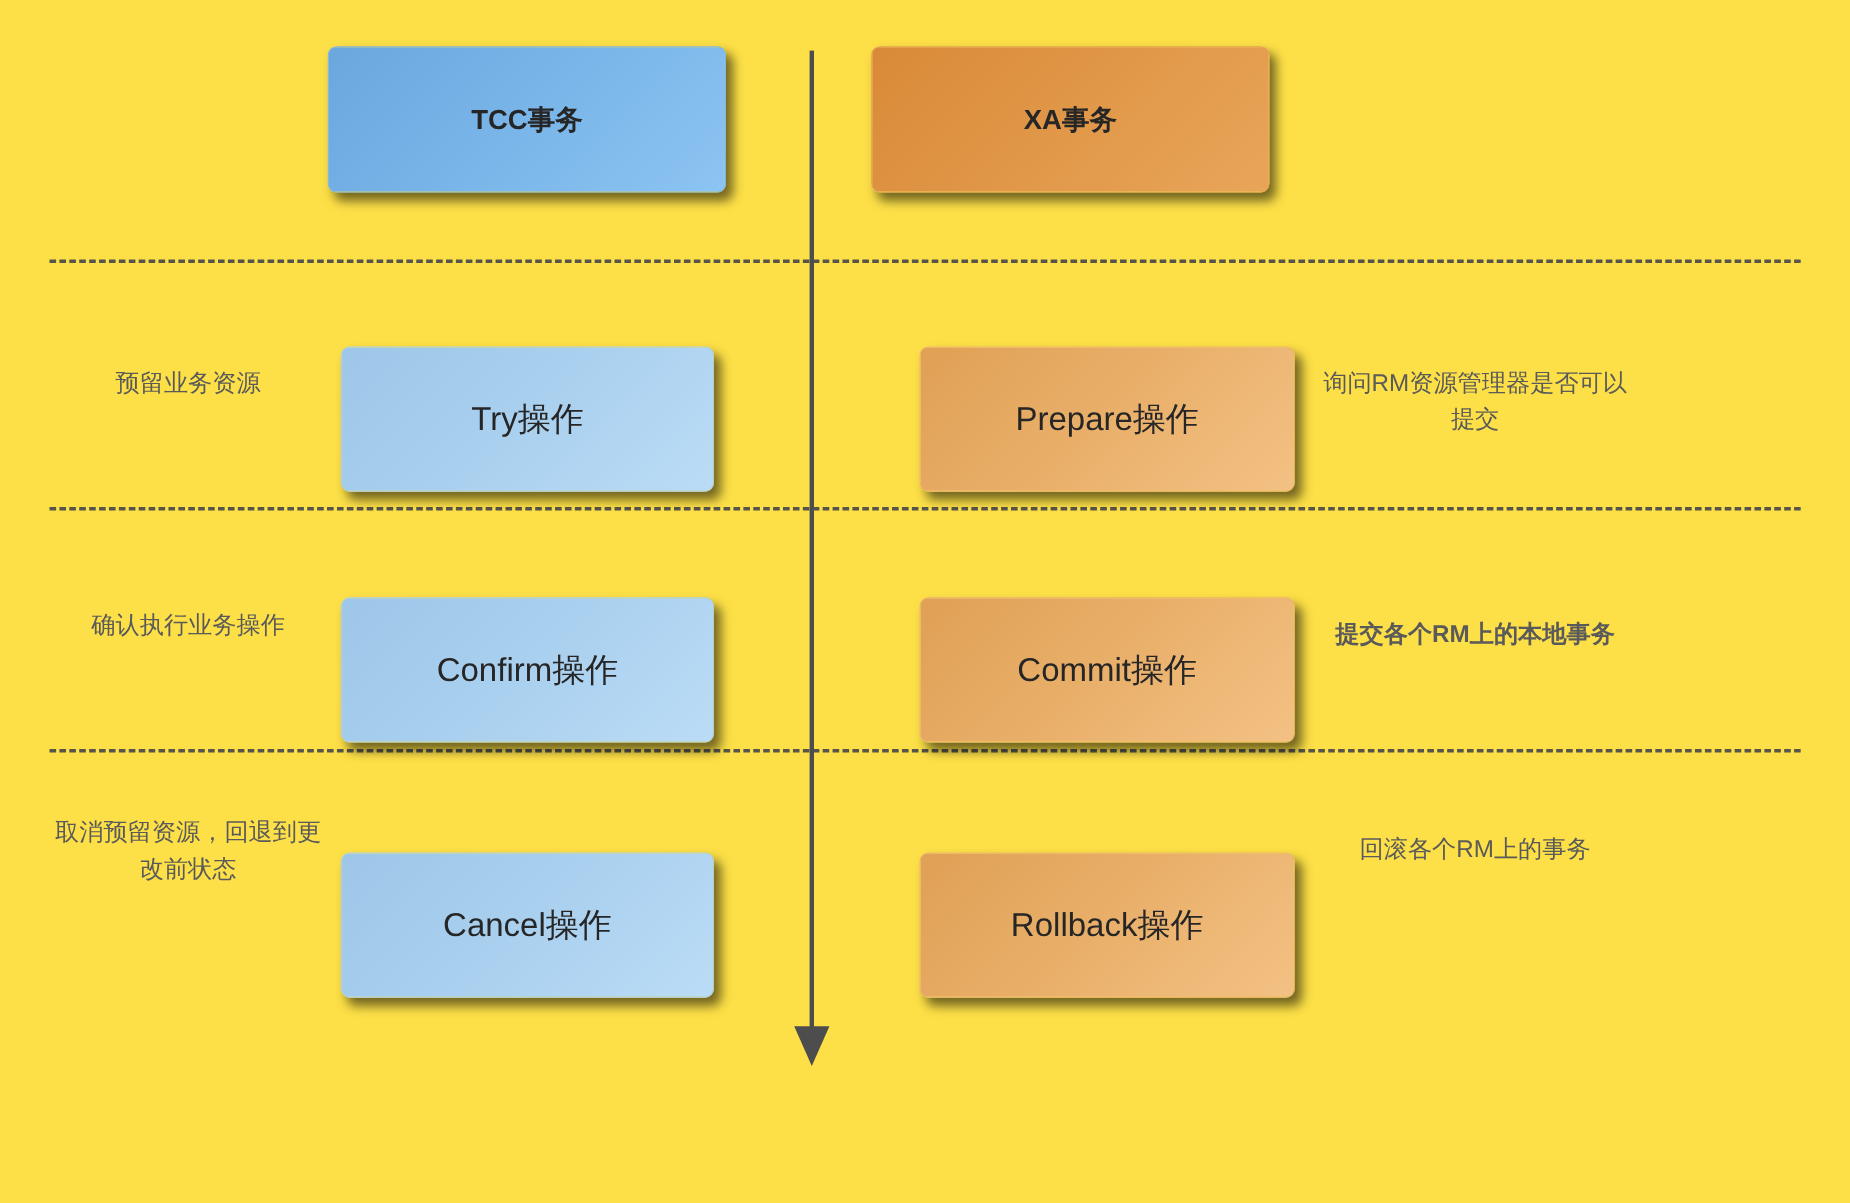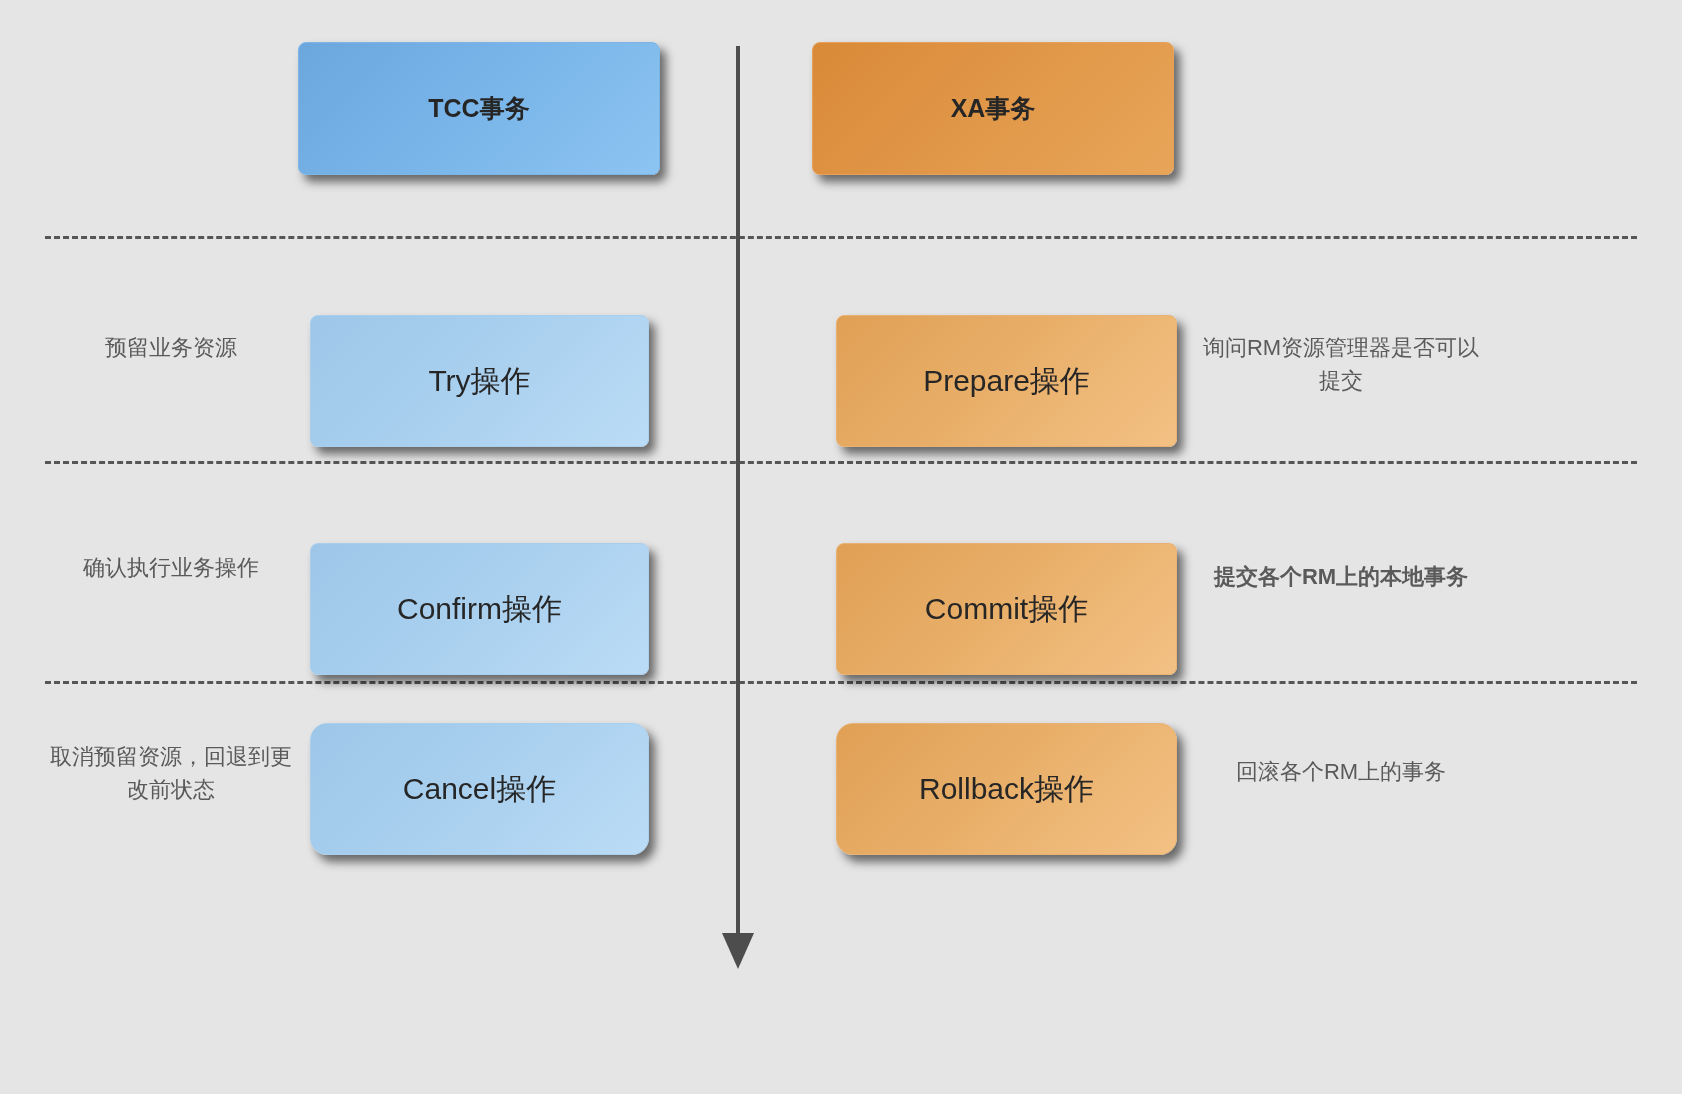--- a/index.html
+++ b/index.html
@@ -7,21 +7,21 @@
     padding: 0;
     background: #000000;
   }
   body {
     font-family: "Liberation Sans", "DejaVu Sans", sans-serif;
   }
   #canvas {
     position: relative;
     width: 1682px;
     height: 1094px;
-    background: #e5e5e5;
+    background: #fde047;
     overflow: hidden;
   }
 
   
   .divider {
     position: absolute;
     left: 45px;
     width: 1592px;
     height: 0;
     border-top: 3px dashed #4a4a4a;
@@ -76,21 +76,21 @@
   .tcc-header {
     left: 298px;
     top: 42px;
     width: 360px;
     height: 131px;
     background: linear-gradient(135deg, #6ba7dd 0%, #78b4e8 45%, #8cc4f2 100%);
     border: 1px solid #7cb6e6;
   }
   
   .xa-header {
-    left: 812px;
+    left: 792px;
     top: 42px;
     width: 360px;
     height: 131px;
     background: linear-gradient(135deg, #d98a38 0%, #e09647 45%, #e8a559 100%);
     border: 1px solid #e5a059;
   }
   
   .tcc-op {
     left: 310px;
     width: 337px;
@@ -102,21 +102,21 @@
   .xa-op {
     left: 836px;
     width: 339px;
     height: 130px;
     background: linear-gradient(135deg, #e0a055 0%, #e8ae68 45%, #f3c184 100%);
     border: 1px solid #e9b272;
     text-align: center;
   }
   .row1 { top: 296px; }
   .row2 { top: 524px; }
-  .row3 { top: 704px; border-radius: 17px; }
+  .row3 { top: 756px; }
 
   
   .side-label {
     position: absolute;
     color: #5a5a5a;
     font-size: 22px;
     line-height: 33px;
     text-align: center;
   }
   .side-left {

